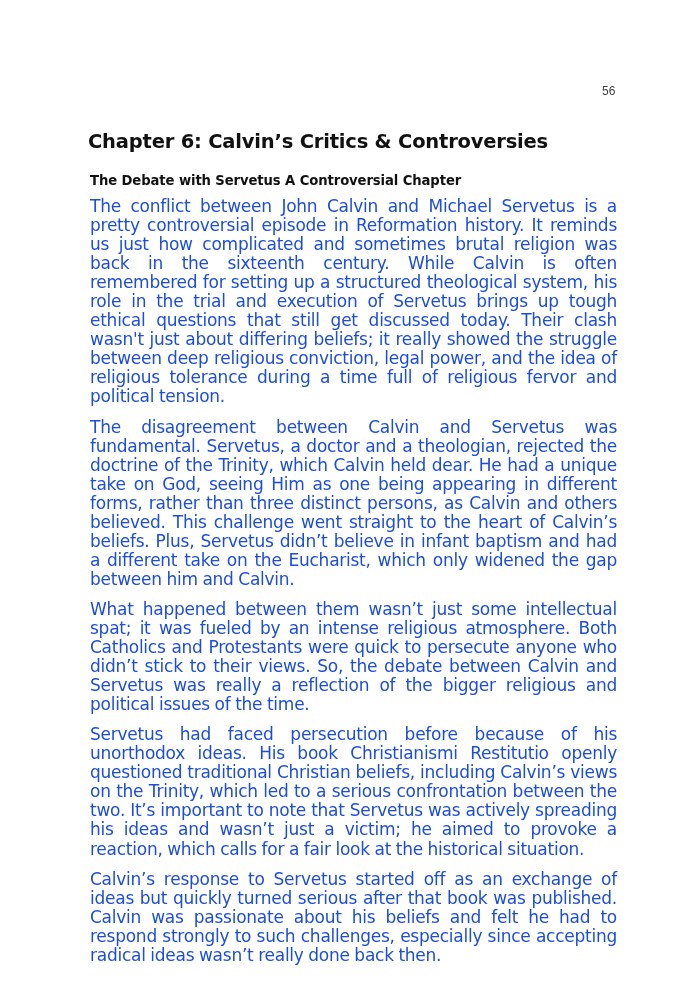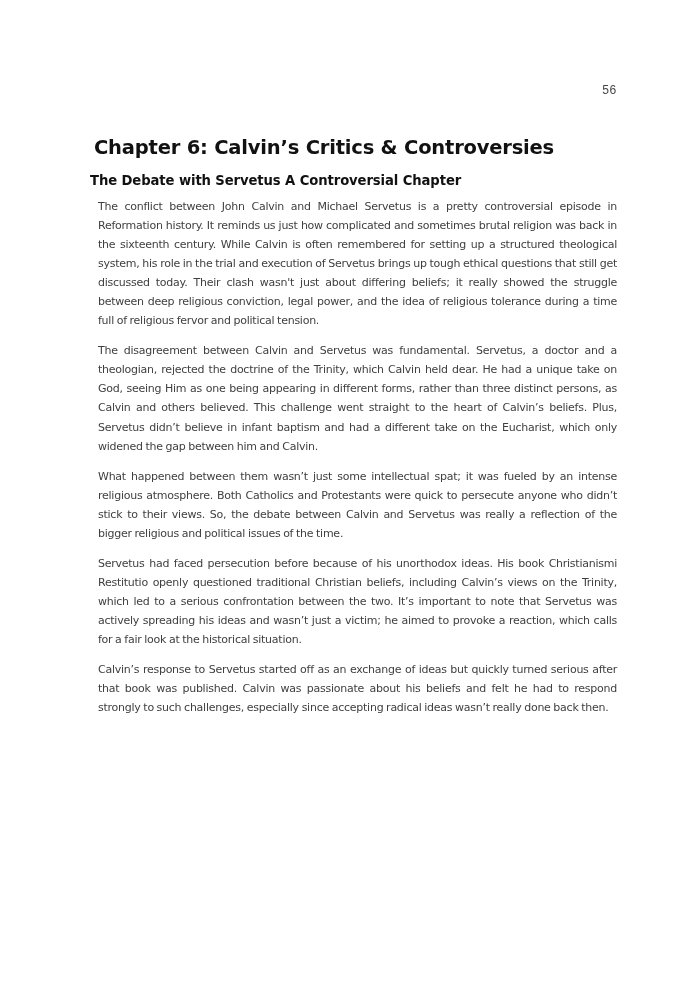--- a/index.html
+++ b/index.html
@@ -11,29 +11,29 @@
       width: 699px;
       height: 992px;
       position: relative;
       overflow: hidden;
       color: #111111;
     }
     .page-number {
       position: absolute;
       top: 84px;
       left: 602px;
-      font-family: Liberation Mono, monospace;
+      font-family: Liberation Sans, sans-serif;
       font-size: 12px;
       color: #444444;
     }
     .chapter-title {
       position: absolute;
       top: 124px;
       left: 82px;
-      margin: 12px;
+      margin: 6px;
       font-family: "DejaVu Sans", sans-serif;
       font-weight: bold;
       font-size: 19.5px;
       letter-spacing: -0.2px;
       color: #111111;
       white-space: nowrap;
     }
     .section-heading {
       position: absolute;
       top: 165px;
@@ -46,28 +46,28 @@
       color: #111111;
       white-space: nowrap;
     }
     .body-text {
       position: absolute;
       top: 197px;
       left: 82px;
       width: 535px;
     }
     .body-text p {
-      margin: 0 0 11px 16px;
+      margin: 0 0 11px 8px;
       font-family: "DejaVu Sans", sans-serif;
-      font-size: 11px;
+      font-size: 17px;
       line-height: 19.05px;
       text-align: justify;
       letter-spacing: -0.25px;
       word-spacing: -0.5px;
-      color: #404040;
+      color: #1d4ed8;
     }
   </style>
 </head>
 <body>
 
 <div class="page-number">56</div>
 
 <h1 class="chapter-title">Chapter 6: Calvin’s Critics &amp; Controversies</h1>
 
 <h2 class="section-heading">The Debate with Servetus A Controversial Chapter</h2>

